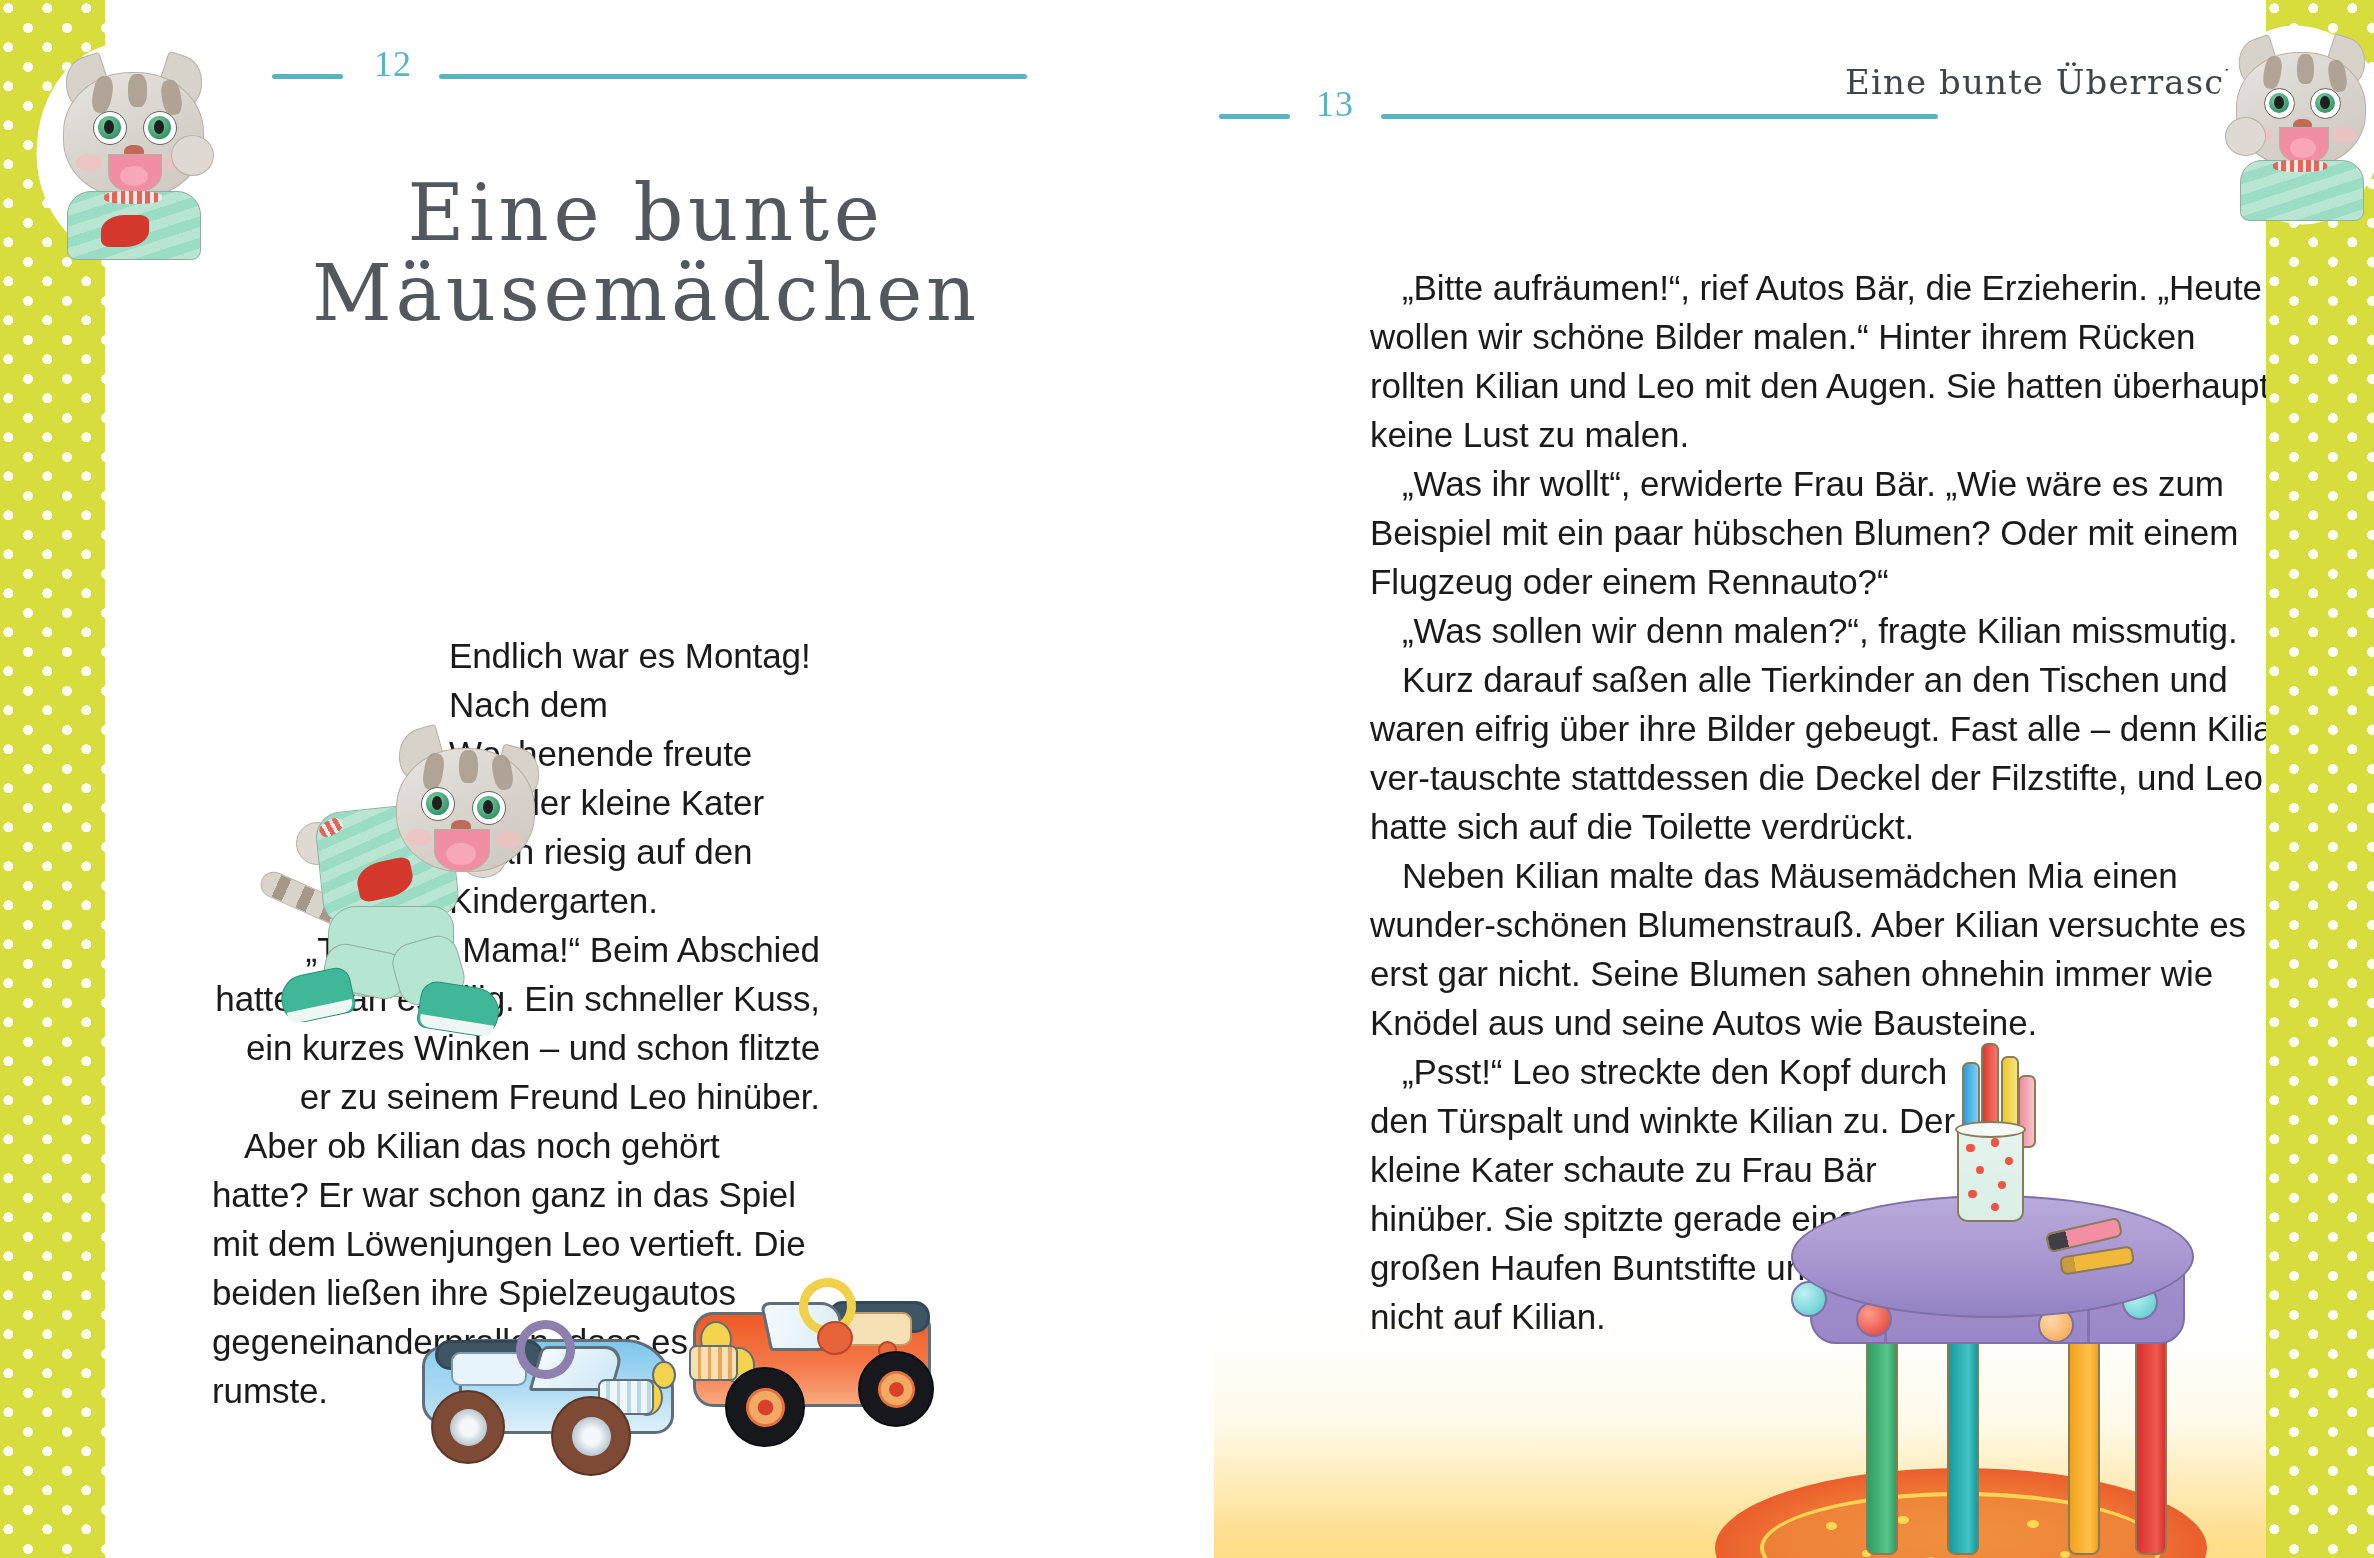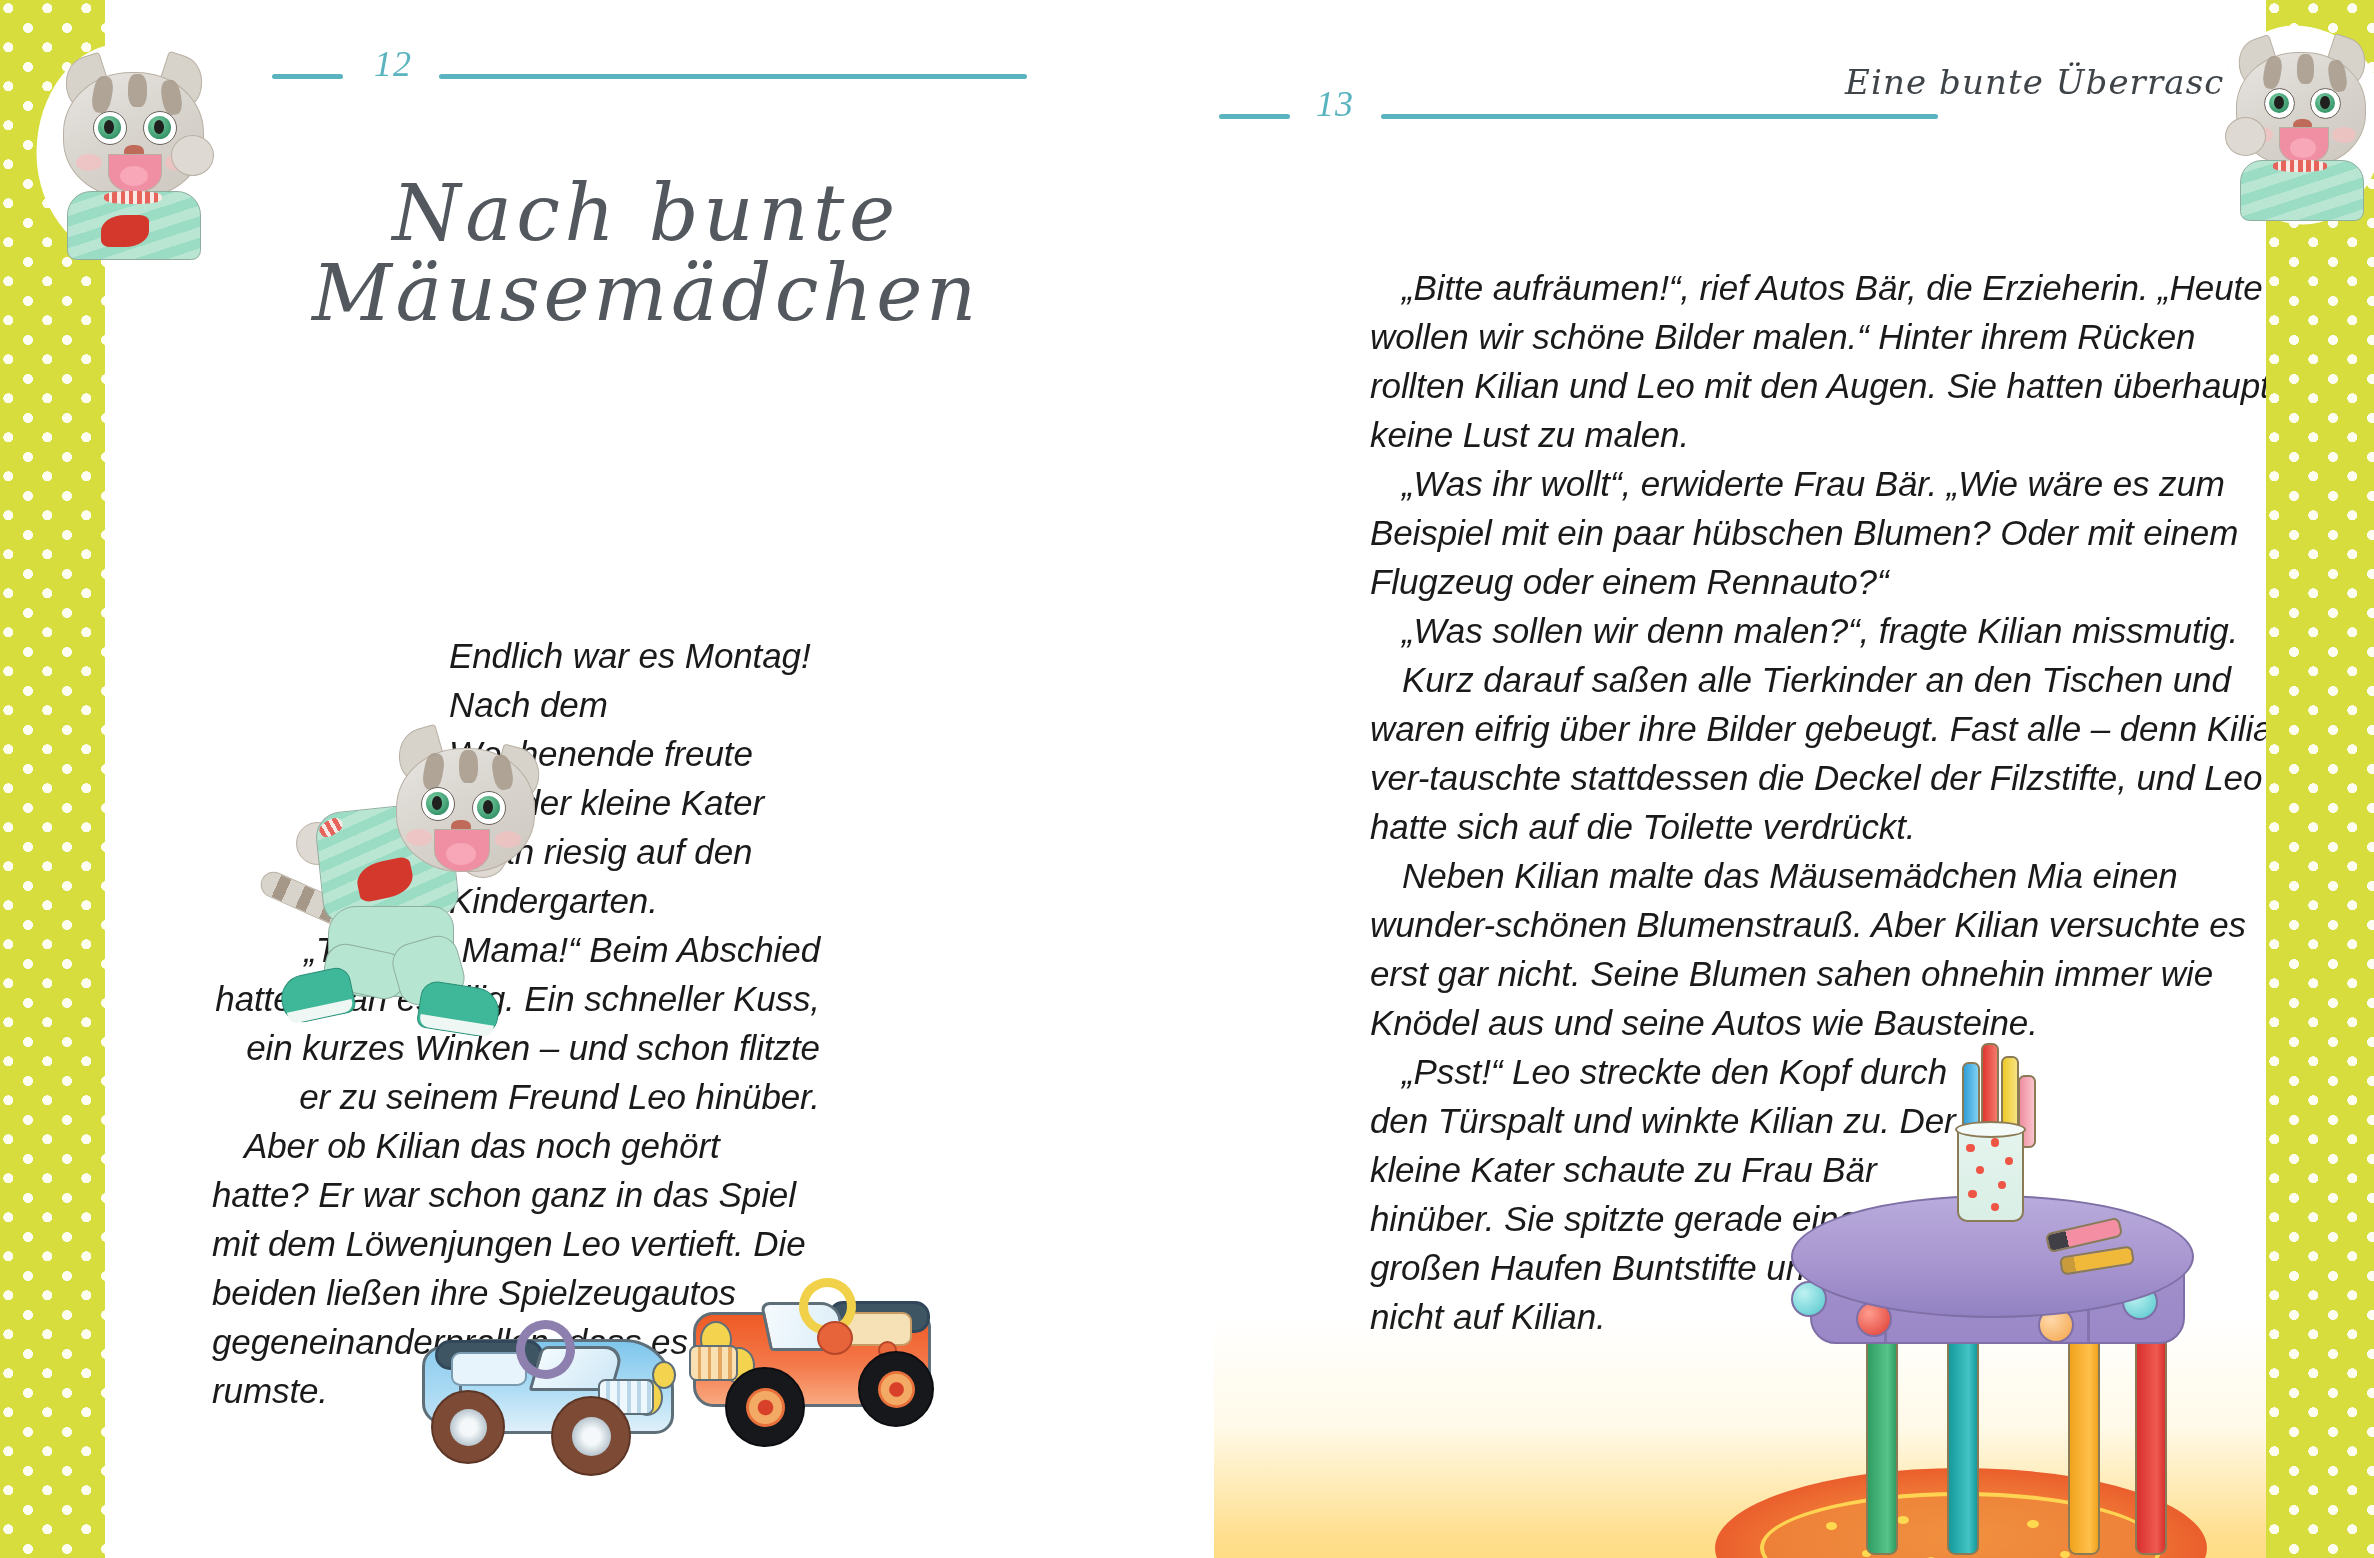--- a/index.html
+++ b/index.html
@@ -1,18 +1,18 @@
 <!DOCTYPE html>
 <html style="font-size:15px"><head>
 <meta charset="utf-8">
 <style>
   html,body{margin:0;padding:0;background:#ffffff;}
   body{width:2375px;height:1558px;overflow:hidden;font-family:"Liberation Sans",sans-serif;}
 
-  #spread{position:relative;width:2375px;height:1558px;background:#ffffff;overflow:hidden;font-style:italic;}
+  #spread{position:relative;width:2375px;height:1558px;background:#ffffff;overflow:hidden;}
 
   
   .edge-band{
     position:absolute;top:0;height:1558px;
     background-color:#d6dd3c;
     background-image:
       radial-gradient(circle at 8.3px 8.3px, #fdfdf2 4.8px, rgba(253,253,242,0) 5.2px),
       radial-gradient(circle at 28px 28px, #fdfdf2 4.8px, rgba(253,253,242,0) 5.2px);
     background-size:39px 39px,39px 39px;
     z-index:4;
@@ -185,21 +185,21 @@
 
   <div class="page" id="page-left">
 
     <div class="hdr">
       <div class="rule" id="hdr-l-rule-a"></div>
       <div class="folio" id="hdr-l-folio">12</div>
       <div class="rule" id="hdr-l-rule-b"></div>
     </div>
 
     <div id="story-title">
-      <span>Nach bunte</span>
+      <span>Eine bunte</span>
       <span class="l2">Mäusemädchen</span>
     </div>
 
     <div class="kitten art" id="kitten-running" style="left:156px;top:733px;width:278px;height:334px;z-index:3;">
 
       <div class="k-tail" style="left:-3.7px;top:156px;width:109px;height:24px;transform:rotate(24deg);background:repeating-linear-gradient(90deg,#d8d3cb 0 15px,#a69889 15px 26px);border:1.9px solid #b9b0a4;border-radius:13px;"></div>
 
       <div class="k-paw" style="left:35px;top:89px;width:41px;height:41px;"></div>
       <div class="k-body" style="left:58px;top:74px;width:134px;height:111px;border-radius:26px 33px 20.4px 24px;transform:rotate(-6deg);"></div>
       <div class="k-collar" style="left:58px;top:87px;width:24px;height:15px;transform:rotate(-30deg);background:repeating-linear-gradient(90deg,#e7645c 0 4.6px,#f7e9e4 4.6px 8.3px);"></div>

